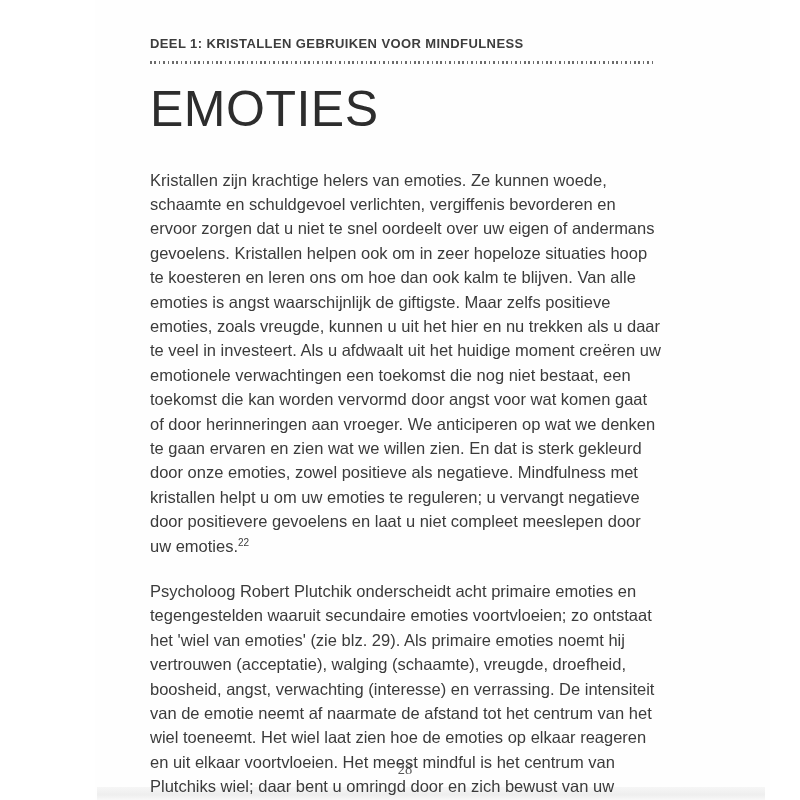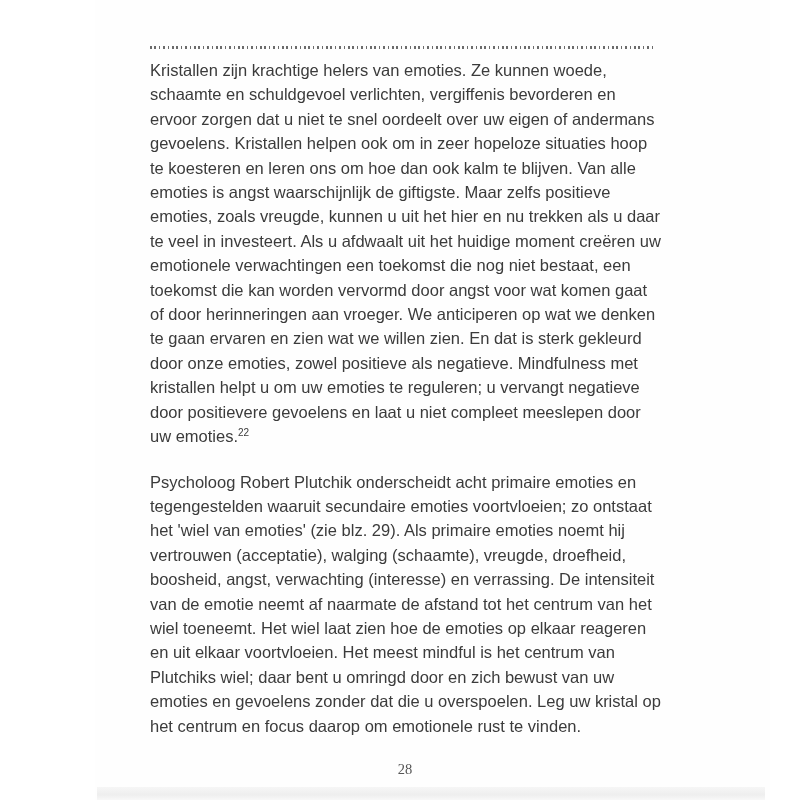--- a/index.html
+++ b/index.html
@@ -80,23 +80,25 @@
     font-family: Liberation Serif, serif;
   }
 </style>
 </head>
 <body>
 
 <div class="scan-page"></div>
 <div class="scan-bottom-edge"></div>
 
 <div class="content">
+  <div class="running-header">DEEL 1: KRISTALLEN GEBRUIKEN VOOR MINDFULNESS</div>
 
   <div class="dotted-rule"></div>
 
+  <h1 class="chapter-title">EMOTIES</h1>
 
   <p class="body-para para-1"><span>Kristallen zijn krachtige helers van emoties. Ze kunnen woede, schaamte en schuldgevoel verlichten, vergiffenis bevorderen en ervoor zorgen dat u niet te snel oordeelt over uw eigen of andermans gevoelens. Kristallen helpen ook om in zeer hopeloze situaties hoop te koesteren en leren ons om hoe dan ook kalm te blijven. Van alle emoties is angst waarschijnlijk de giftigste. Maar zelfs positieve emoties, zoals vreugde, kunnen u uit het hier en nu trekken als u daar te veel in investeert. Als u afdwaalt uit het huidige moment creëren uw emotionele verwachtingen een toekomst die nog niet bestaat, een toekomst die kan worden vervormd door angst voor wat komen gaat of door herinneringen aan vroeger. We anticiperen op wat we denken te gaan ervaren en zien wat we willen zien. En dat is sterk gekleurd door onze emoties, zowel positieve als negatieve. Mindfulness met kristallen helpt u om uw emoties te reguleren; u vervangt negatieve door positievere gevoelens en laat u niet compleet meeslepen door uw emoties.</span><sup class="footnote">22</sup></p>
 
   <p class="body-para para-2">Psycholoog Robert Plutchik onderscheidt acht primaire emoties en tegengestelden waaruit secundaire emoties voortvloeien; zo ontstaat het 'wiel van emoties' (zie blz. 29). Als primaire emoties noemt hij vertrouwen (acceptatie), walging (schaamte), vreugde, droefheid, boosheid, angst, verwachting (interesse) en verrassing. De intensiteit van de emotie neemt af naarmate de afstand tot het centrum van het wiel toeneemt. Het wiel laat zien hoe de emoties op elkaar reageren en uit elkaar voortvloeien. Het meest mindful is het centrum van Plutchiks wiel; daar bent u omringd door en zich bewust van uw emoties en gevoelens zonder dat die u overspoelen. Leg uw kristal op het centrum en focus daarop om emotionele rust te vinden.</p>
 
 </div>
 
 <div class="page-number">28</div>
 
 </body></html>

